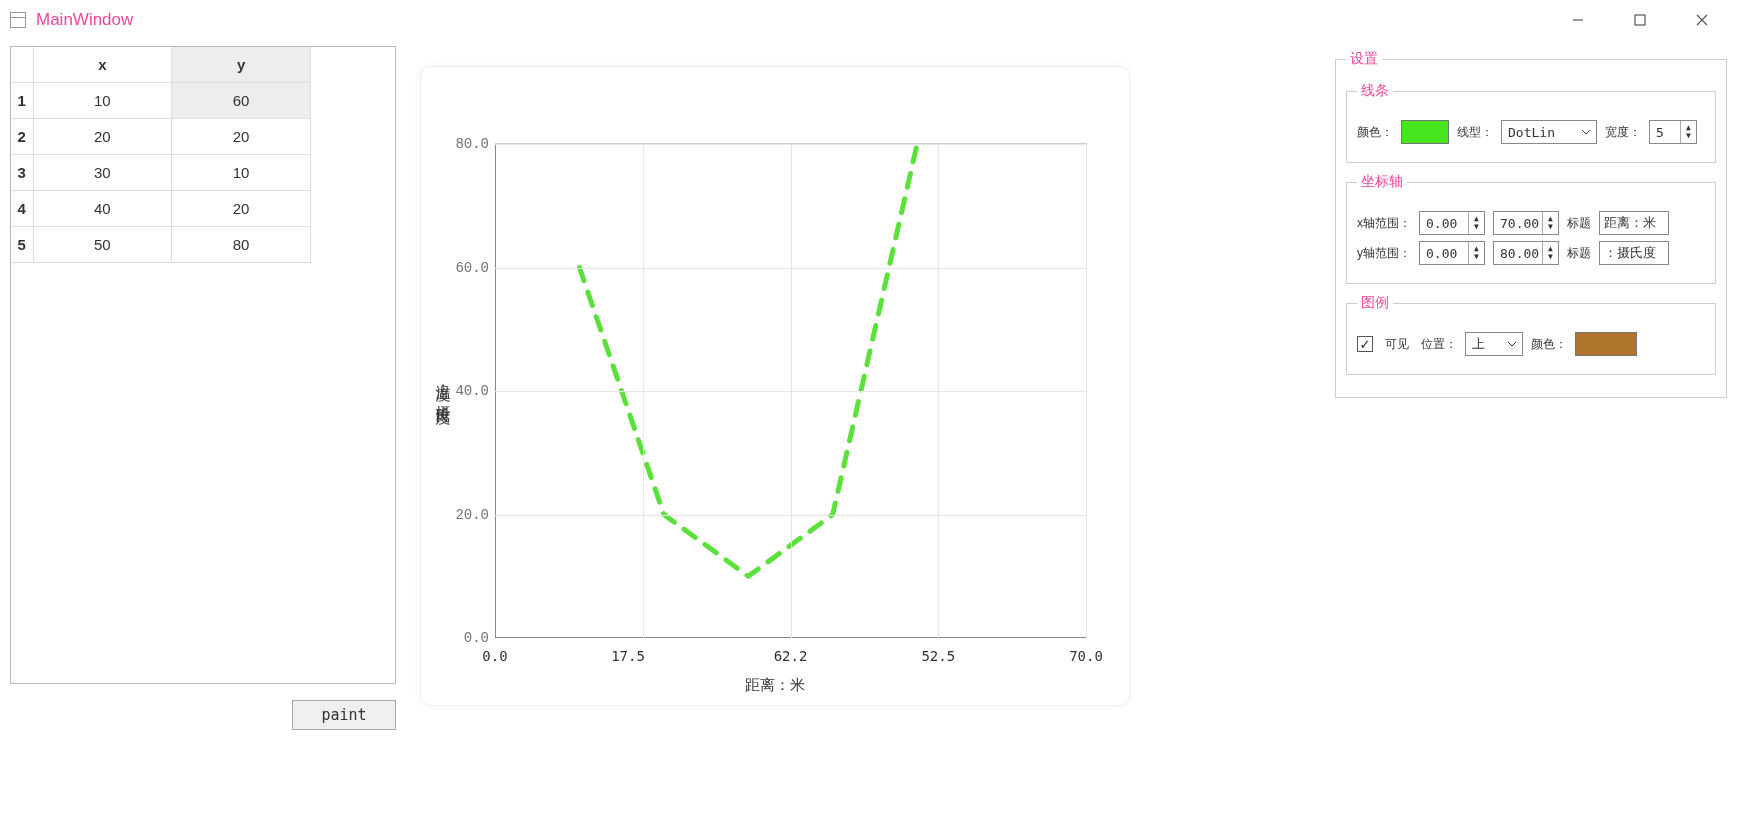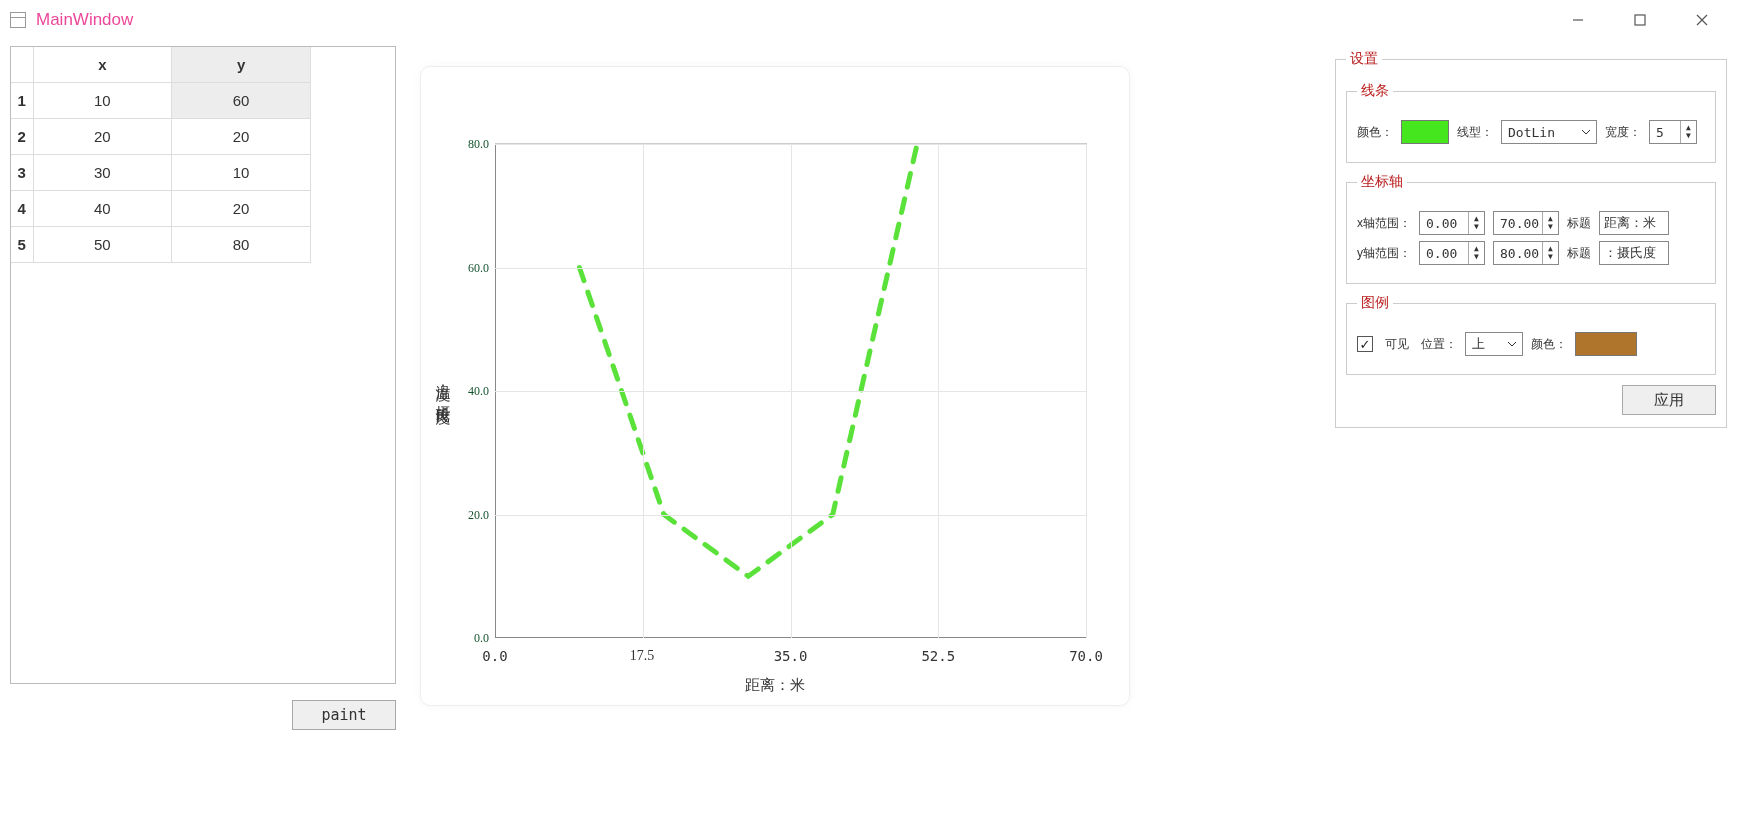--- a/index.html
+++ b/index.html
@@ -131,22 +131,22 @@
     border-right:1px solid #ccc;
     border-top:1px solid #ccc;
   }
   .plot-area .grid-v, .plot-area .grid-h {
     position:absolute; background:#e5e5e5;
   }
   .axis-line-x { position:absolute; left:0; right:0; bottom:0; height:1px; background:#888;}
   .axis-line-y { position:absolute; top:0; bottom:0; left:0; width:1px; background:#888;}
   .ytick {
     position:absolute; left:-48px; width:42px; text-align:right;
-    font-size:12px; color:#14532d; transform:translateY(-50%);
-    font-family:Liberation Serif, serif;
+    font-size:14px; color:#737373; transform:translateY(-50%);
+    font-family:Liberation Mono, monospace;
   }
   .xtick {
     position:absolute; bottom:-26px; transform:translateX(-50%);
     font-size:14px; color:#333;
     font-family:"SimSun","NSimSun",monospace;
   }
   .ylabel {
     position:absolute; left:12px; top:50%;
     transform: translateY(-50%) ;
     writing-mode: vertical-rl;
@@ -165,21 +165,21 @@
   .right { width:392px; padding-top:4px;}
   fieldset {
     border:1px solid #ccc;
     margin:0 0 10px 0;
     padding:14px 10px 12px 10px;
     position:relative;
   }
   fieldset > legend {
     padding:0 4px;
     font-size:14px;
-    color:#b91c1c;
+    color:#ec4899;
   }
   .row { display:flex; align-items:center; gap:8px; margin:6px 0;}
   .row label { font-size:12px; white-space:nowrap;}
   .color-swatch {
     width:48px; height:24px; border:1px solid #777;
     background:#46e61e;
   }
   .color-swatch.brown { background:#b0752c; width:62px;}
   .combo, .spin, .textin {
     border:1px solid #888; height:24px; background:#fff;
@@ -285,23 +285,23 @@
     <div class="chart-card">
       <div class="ylabel">温度：摄氏度</div>
       <div class="plot-area" id="plot">
         <div class="axis-line-x"></div>
         <div class="axis-line-y"></div>
         <svg class="series" id="series-svg" viewBox="0 0 591 494">
             <polyline points="84.42857142857143,123.5 168.85714285714286,370.5 253.28571428571428,432.25 337.7142857142857,370.5 422.14285714285717,0" fill="none" stroke="#5ae23a" stroke-width="5" stroke-linecap="round" stroke-dasharray="14 12"></polyline>
           </svg>
       <div class="xtick" style="left: 0px;">0.0</div>
           <div class="grid-v" style="left: 147.75px; top: 0px; bottom: 0px; width: 1px;"></div>
-          <div class="xtick" style="left: 147px; font-family: Liberation Serif, serif;">17.5</div>
+          <div class="xtick" style="left: 133px;">17.5</div>
           <div class="grid-v" style="left: 295.5px; top: 0px; bottom: 0px; width: 1px;"></div>
-          <div class="xtick" style="left: 295.5px;">35.0</div>
+          <div class="xtick" style="left: 295.5px;">62.2</div>
           <div class="grid-v" style="left: 443.25px; top: 0px; bottom: 0px; width: 1px;"></div>
           <div class="xtick" style="left: 443.25px;">52.5</div>
           <div class="grid-v" style="left: 591px; top: 0px; bottom: 0px; width: 1px;"></div>
           <div class="xtick" style="left: 591px; margin-top: 10px;">70.0</div>
           <div class="ytick" style="top: 494px;">0.0</div>
           <div class="grid-h" style="top: 370.5px; left: 0px; right: 0px; height: 1px;"></div>
           <div class="ytick" style="top: 370.5px;">20.0</div>
           <div class="grid-h" style="top: 247px; left: 0px; right: 0px; height: 1px;"></div>
           <div class="ytick" style="top: 247px;">40.0</div>
           <div class="grid-h" style="top: 123.5px; left: 0px; right: 0px; height: 1px;"></div>
@@ -400,19 +400,16 @@
                 <svg viewBox="0 0 10 10">
                   <path d="M1 3 L5 7 L9 3"></path>
                 </svg>
               </span>
           </div>
           <label>颜色：</label>
           <div class="color-swatch brown"></div>
         </div>
       </fieldset>
 
-      <div class="apply-row">
-        <div class="apply-btn">应用</div>
-      </div>
     </fieldset>
   </div>
 
 </div>
 
 </body></html>

